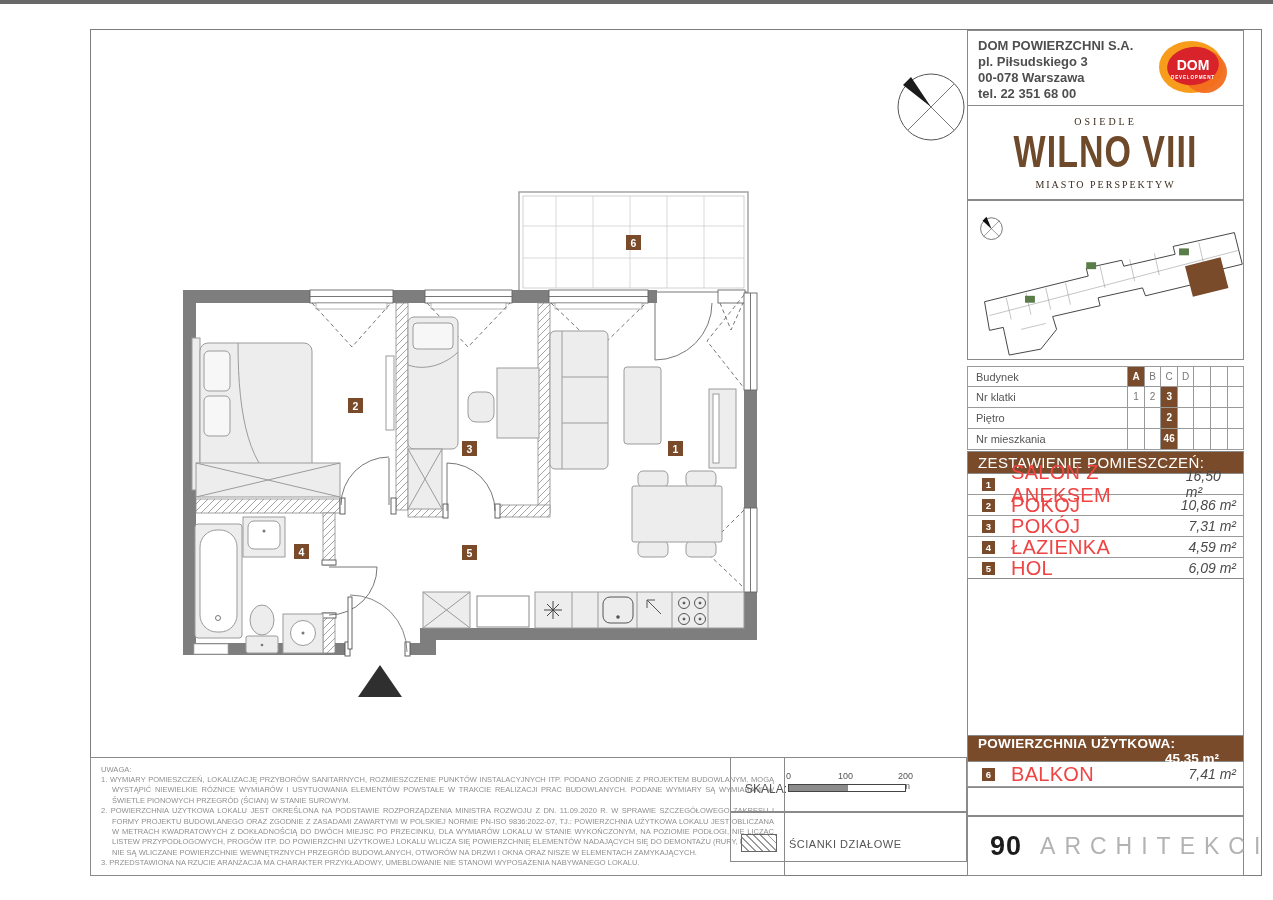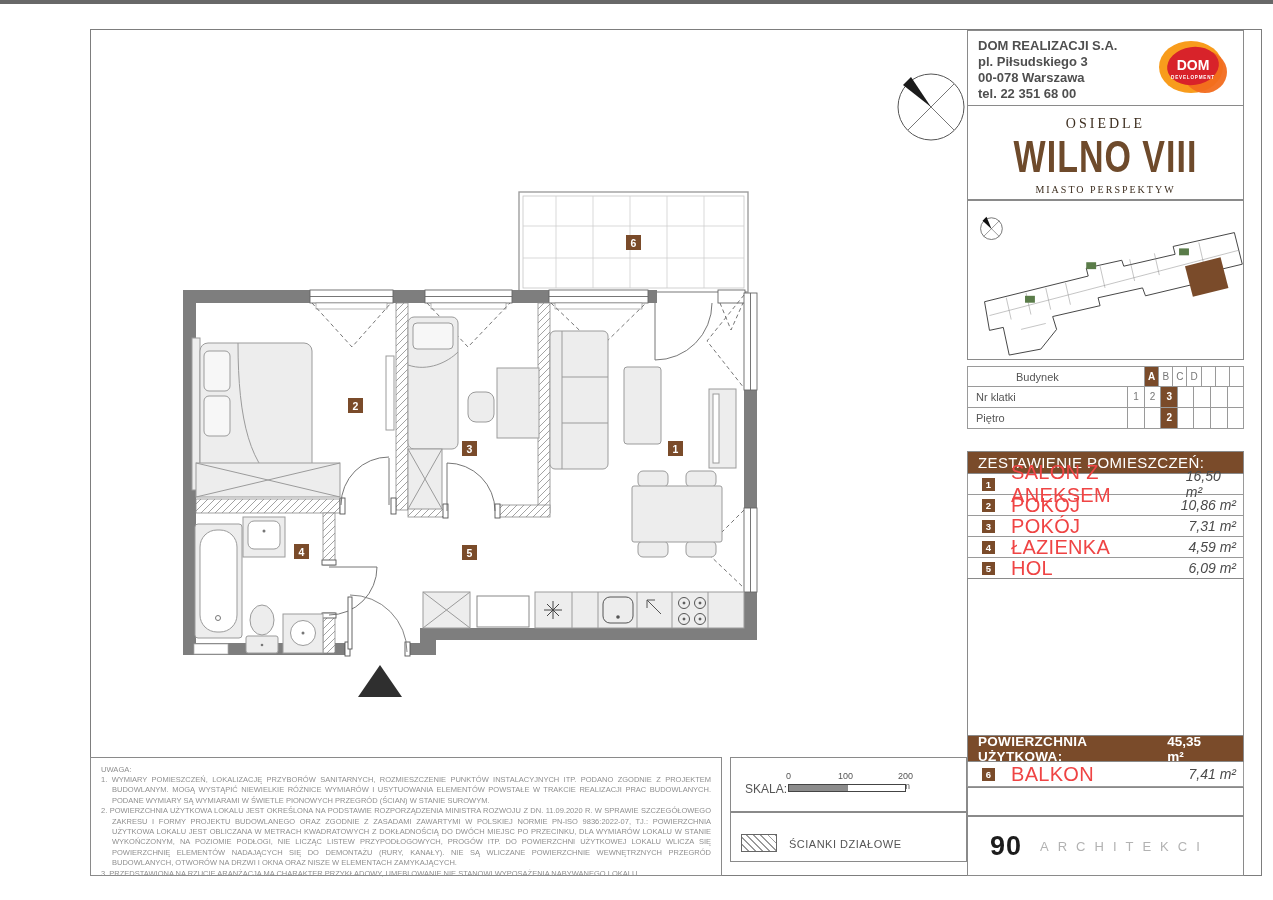--- a/index.html
+++ b/index.html
@@ -6,48 +6,48 @@
   body{position:relative;width:1273px;height:900px;font-family:"Liberation Sans",sans-serif;overflow:hidden;}
   .abs{position:absolute;}
   .topstrip{left:0;top:0;width:1273px;height:4px;background:#686868;}
   .frame{left:90px;top:29px;width:1172px;height:847px;border:1px solid #7d7d7d;box-sizing:border-box;}
   
   .rbox{left:967px;width:277px;border:1px solid #8a8a8a;box-sizing:border-box;background:#fff;}
   .company{top:30px;height:76px;padding:7px 10px;}
   .company .line{font-size:13px;font-weight:bold;color:#4f4f4f;line-height:16px;}
   .domlogo{position:absolute;right:14px;top:7px;width:72px;height:60px;}
   .brand{top:105px;height:95px;text-align:center;}
-  .osiedle{margin-top:10px;font-family:"Liberation Serif",serif;font-size:14px;letter-spacing:3px;color:#3c2d1e;}
+  .osiedle{margin-top:10px;font-family:"Liberation Serif",serif;font-size:10px;letter-spacing:3px;color:#3c2d1e;}
   .wilno{margin-top:6px;font-size:34px;font-weight:bold;color:#6e4a2b;letter-spacing:1px;transform:scaleY(1.3);transform-origin:center;}
   .tagline{margin-top:7px;font-family:"Liberation Serif",serif;font-size:10px;letter-spacing:2px;color:#3c2d1e;}
   .siteplan{top:200px;height:160px;}
   .unittable{top:366px;height:85px;border:none;}
   .utrow{display:flex;height:21px;box-sizing:border-box;border:1px solid #9a9a9a;border-top:none;background:#fff;}
-  .utrow:first-child{border-top:1px solid #9a9a9a;padding-left:40px;}
+  .utrow:first-child{border-top:1px solid #9a9a9a;}
   .utlabel{width:160px;font-size:11px;color:#555;line-height:20px;padding-left:8px;box-sizing:border-box;}
   .utcell{width:16.6px;border-left:1px solid #9a9a9a;font-size:10px;color:#777;text-align:center;line-height:20px;box-sizing:border-box;}
   .utcell.hl{background:#7a4b2a;color:#fff;font-weight:bold;}
   .zbar{top:451px;height:23px;background:#7a4b2a;color:#fff;font-weight:normal;font-size:15px;line-height:22px;padding-left:10px;letter-spacing:.4px;box-sizing:border-box;}
   .roomrows{top:474px;height:105px;border:none;}
   .rrow{display:flex;align-items:center;height:21px;border:1px solid #9a9a9a;border-top:none;box-sizing:border-box;background:#fff;}
   .badge{width:13px;height:13px;background:#7a4b2a;color:#fff;font-size:9.5px;font-weight:bold;text-align:center;line-height:13px;margin-left:14px;flex:0 0 auto;}
   .rname{font-size:20px;color:#ef4444;margin-left:16px;letter-spacing:.3px;}
   .rarea{margin-left:auto;margin-right:7px;font-size:14px;color:#4a4a4a;font-style:italic;}
   .gapbox1{top:578px;height:158px;}
-  .totalbar{top:735px;height:27px;background:#7a4b2a;display:flex;align-items:center;box-sizing:border-box;}
+  .totalbar{top:735px;height:27px;background:#7a4b2a;display:flex;align-items:flex-start;box-sizing:border-box;flex-direction:column;}
   .tlabel{color:#fff;font-weight:bold;font-size:13.5px;margin-left:10px;letter-spacing:.3px;}
   .tvalue{color:#fff;font-weight:bold;font-size:13.5px;margin-left:auto;margin-right:24px;}
   .balkonrow{top:762px;height:25px;border:none;}
   .balkonrow .rrow{height:25px;border-top:none;}
   .gapbox2{top:787px;height:29px;}
   .architect{top:816px;height:60px;display:flex;align-items:center;}
   .arch90{font-size:27px;font-weight:bold;color:#1c1c1c;margin-left:22px;letter-spacing:1px;}
-  .archname{font-size:13px;color:#b2b2b2;letter-spacing:9px;margin-left:18px;}
+  .archname{font-size:23px;color:#b2b2b2;letter-spacing:9px;margin-left:18px;}
   
-  .notes{left:90px;top:757px;width:632px;height:119px;border:1px solid #8a8a8a;box-sizing:border-box;padding:7px 10px 0 10px;}
+  .notes{left:90px;top:757px;width:695px;height:119px;border:1px solid #8a8a8a;box-sizing:border-box;padding:7px 10px 0 10px;}
   .notes .ntitle{font-size:7.6px;color:#8f8f8f;margin-bottom:1px;}
   .notes .nitem{font-size:7.5px;color:#8f8f8f;line-height:10.4px;text-align:justify;padding-left:11px;text-indent:-11px;}
   .skala{left:730px;top:757px;width:237px;height:55px;border:1px solid #8a8a8a;box-sizing:border-box;}
   .skala .slabel{position:absolute;left:14px;top:24px;font-size:12px;color:#555;}
   .sticks{position:absolute;left:57px;top:13px;width:120px;font-size:9px;color:#555;}
   .sticks span{position:absolute;top:0;}
   .sbar{position:absolute;left:57px;top:26px;width:118px;height:8px;border:1px solid #444;box-sizing:border-box;background:#fff;}
   .sbar .half{position:absolute;left:0;top:0;width:59px;height:6px;background:#8c8c8c;}
   .legend{left:730px;top:812px;width:237px;height:50px;border:1px solid #8a8a8a;box-sizing:border-box;}
   .swatch{position:absolute;left:10px;top:21px;width:36px;height:18px;border:1px solid #666;box-sizing:border-box;
@@ -283,21 +283,21 @@
     <rect x="294" y="544" width="15" height="15" fill="#7a4b2a"></rect>
       <text class="bnum" x="301.5" y="555.5">4</text>
     <rect x="462" y="545" width="15" height="15" fill="#7a4b2a"></rect>
       <text class="bnum" x="469.5" y="556.5">5</text>
     <rect x="626" y="235" width="15" height="15" fill="#7a4b2a"></rect>
       <text class="bnum" x="633.5" y="246.5">6</text>
   </g>
 </svg>
 
 <div class="abs rbox company">
-  <div class="line">DOM REALIZACJI S.A.</div>
+  <div class="line">DOM POWIERZCHNI S.A.</div>
   <div class="line">pl. Piłsudskiego 3</div>
   <div class="line">00-078 Warszawa</div>
   <div class="line">tel. 22 351 68 00</div>
   <svg class="domlogo" viewBox="0 0 72 58">
     <ellipse cx="34" cy="28" rx="32" ry="26" fill="#f89c1c"></ellipse>
     <ellipse cx="48" cy="33" rx="22" ry="21" fill="#f26b1d" opacity="0.95"></ellipse>
     <ellipse cx="36" cy="27" rx="26" ry="19" fill="#d8232a" transform="rotate(-8 36 27)"></ellipse>
     <text x="36" y="31" text-anchor="middle" font-family="Liberation Sans,sans-serif" font-size="14" font-weight="bold" fill="#fff">DOM</text>
     <text x="36" y="40" text-anchor="middle" font-family="Liberation Sans,sans-serif" font-size="4.6" font-weight="bold" fill="#fff" letter-spacing="0.8">DEVELOPMENT</text>
   </svg>
@@ -361,20 +361,30 @@
   <div class="utrow">
     <div class="utlabel">Piętro</div>
     <div class="utcell"></div>
       <div class="utcell"></div>
     <div class="utcell hl">2</div>
     <div class="utcell"></div>
       <div class="utcell"></div>
       <div class="utcell"></div>
       <div class="utcell"></div>
   </div>
+  <div class="utrow">
+    <div class="utlabel">Nr mieszkania</div>
+    <div class="utcell"></div>
+      <div class="utcell"></div>
+    <div class="utcell hl">46</div>
+    <div class="utcell"></div>
+      <div class="utcell"></div>
+      <div class="utcell"></div>
+      <div class="utcell"></div>
+  </div>
 </div>
 
 <div class="abs rbox zbar">ZESTAWIENIE POMIESZCZEŃ:</div>
 
 <div class="abs rbox roomrows">
   <div class="rrow">
     <div class="badge">1</div>
     <div class="rname">SALON Z ANEKSEM</div>
     <div class="rarea">16,50 m²</div>
   </div>

